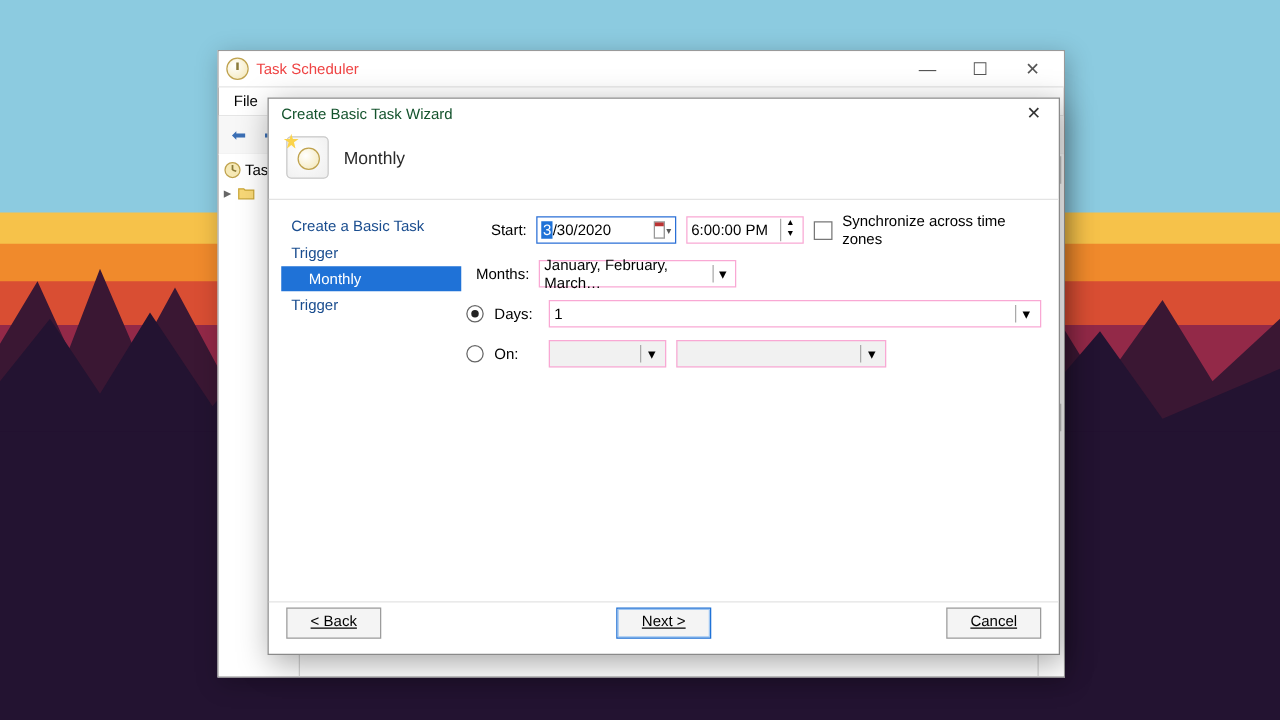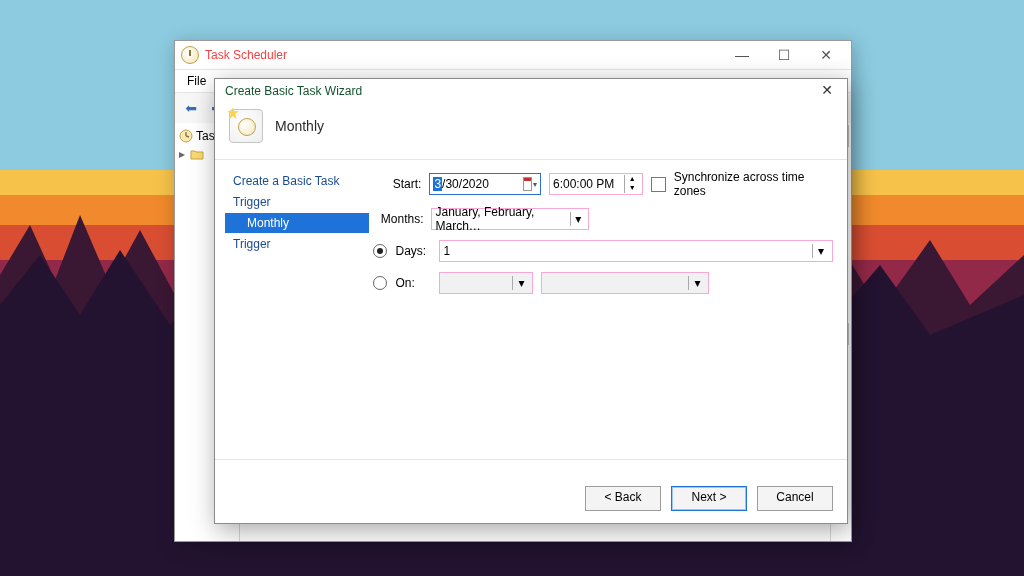--- a/index.html
+++ b/index.html
@@ -213,22 +213,23 @@
   .radio {
     width:12px; height:12px; border:1px solid #666; border-radius:50%;
     display:inline-flex; align-items:center; justify-content:center;
   }
   .radio.on::after{
     content:""; width:6px; height:6px; border-radius:50%; background:#222;
   }
 
   .wiz-buttons {
     border-top:1px solid #e4e4e4;
-    display:flex; justify-content:flex-end; gap:10px;
-    padding:26px 14px 12px;
+    display:flex; justify-content:space-between; gap:10px;
+    padding:4px 14px 12px;
+    text-decoration:underline;
   }
   .btn {
     min-width:74px; height:23px; text-align:center; line-height:21px;
     border:1px solid #9c9c9c; background:#f4f4f4;
   }
   .btn.primary { border:1px solid #1f72d7; box-shadow: inset 0 0 0 1px #9fc6f2; }
 </style>
 </head>
 <body>
 

